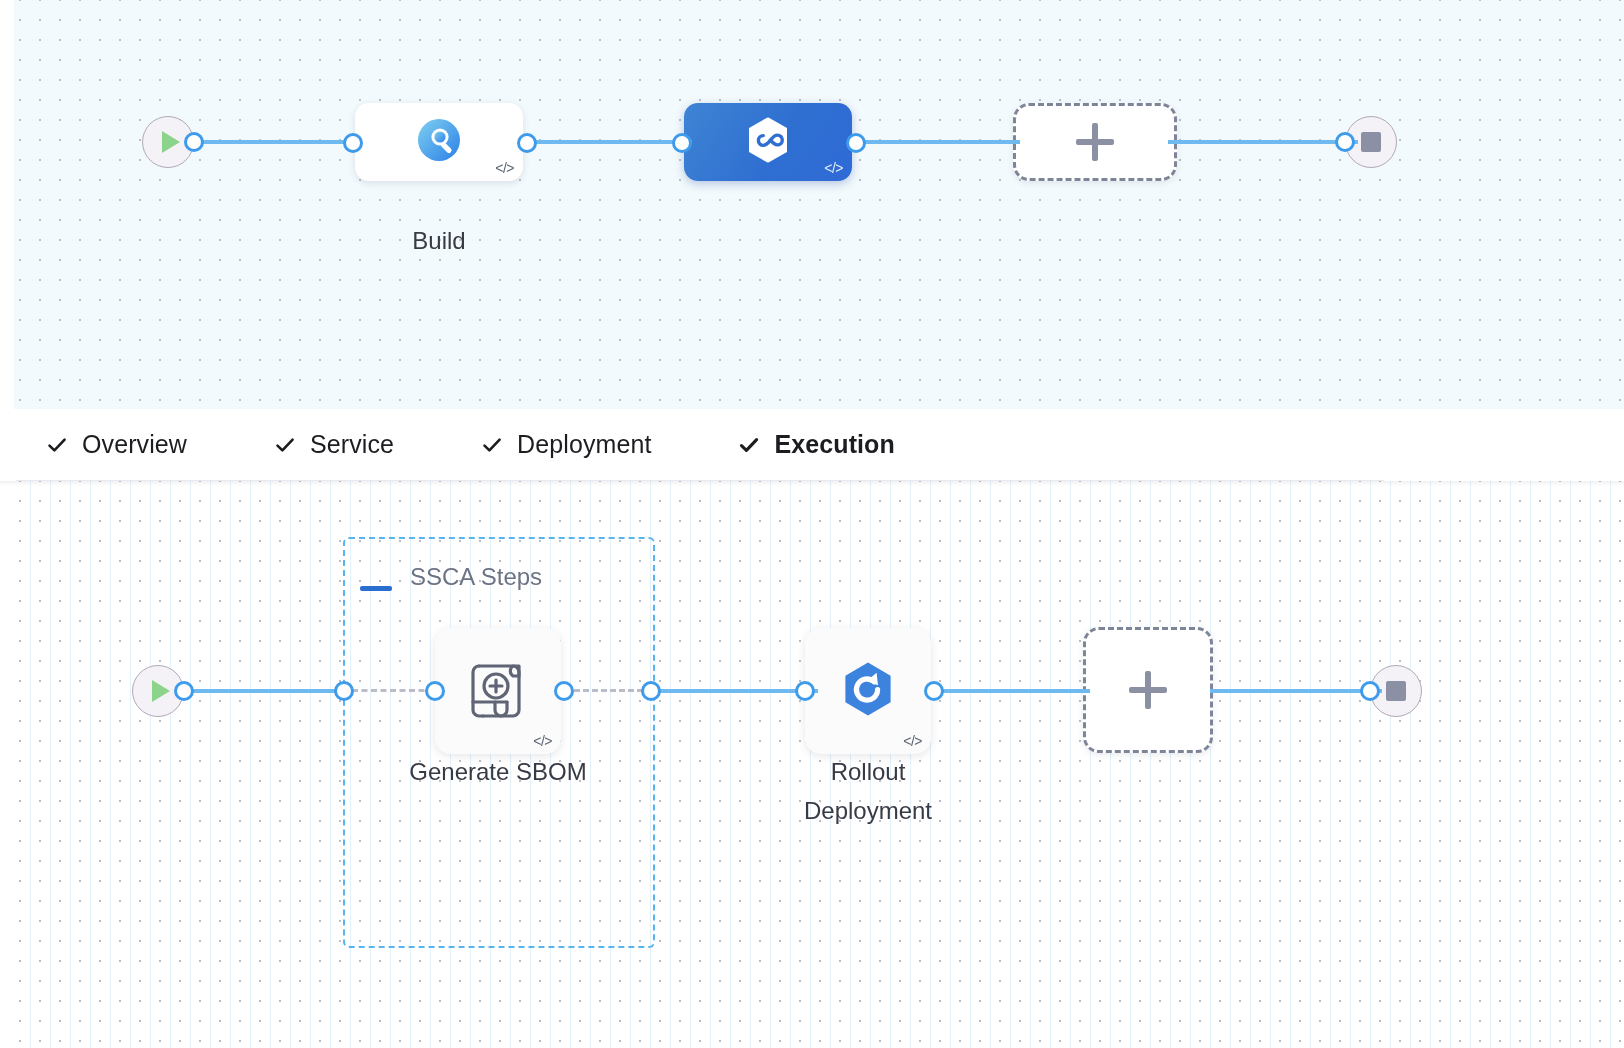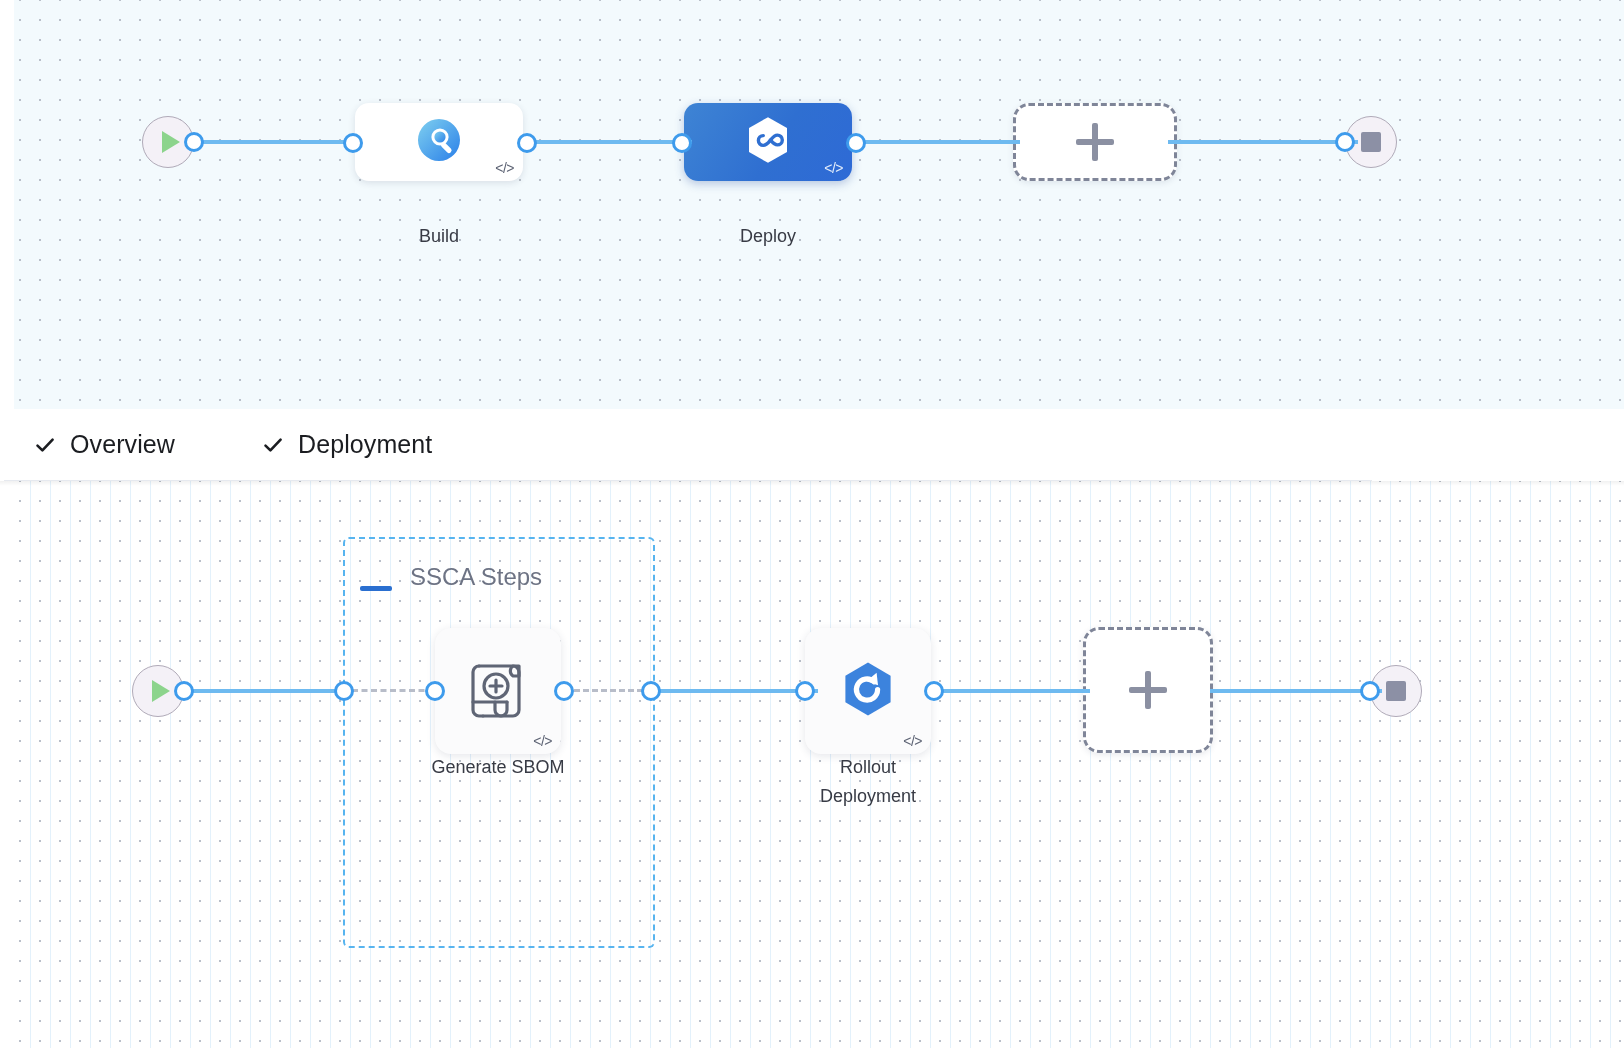--- a/index.html
+++ b/index.html
@@ -43,21 +43,21 @@
     background: #ffffff;
   }
   .canvas-steps::after {
     content: ""; position: absolute; left: 0; top: 0;
     width: 100%; height: 5px;
     background: linear-gradient(to bottom, rgba(0,0,0,0.055), rgba(0,0,0,0));
   }
 
   
   .tabbar {
-    position: absolute; left: 4px; top: 409px; width: 1368px; height: 72px;
+    position: absolute; left: 16px; top: 409px; width: 1368px; height: 72px;
     background: #ffffff;
     border-bottom: 1px solid #e6e9ef;
   }
   .tabs { display: flex; align-items: center; height: 100%; padding-left: 30px; }
   .tab {
     position: relative; display: flex; align-items: center; gap: 14px;
     height: 100%; padding: 0 0 0 0; margin-right: 87px;
     cursor: pointer;
   }
   .tab .tab-check {
@@ -143,21 +143,21 @@
     position: relative; width: 38px; height: 38px;
   }
   .plus::before, .plus::after {
     content: ""; position: absolute; background: #8b90a2; border-radius: 2px;
   }
   .plus::before { left: 0; top: 16px; width: 38px; height: 6px; }
   .plus::after  { top: 0; left: 16px; width: 6px; height: 38px; }
 
   .node-label {
     position: absolute; text-align: center;
-    font-size: 18px; color: #383b45; line-height: 1.62;
+    font-size: 24px; color: #383b45; line-height: 1.62;
     white-space: pre-line;
   }
   .node-label.muted { color: #6d7384; }
 
   
   .group-box {
     position: absolute;
     border: 2.2px dashed #57b4ef; border-radius: 6px;
     background: transparent; z-index: 0;
   }
@@ -219,21 +219,20 @@
           <svg width="52" height="52" viewBox="0 0 52 52">
             <path fill="#ffffff" d="M26 3.2 45 14v24L26 48.8 7 38V14Z"></path>
             <path fill="none" stroke="#2f6fd1" stroke-width="3.4" stroke-linecap="round" d="M21.3 21.6a4.9 4.9 0 1 0 0 9.8c3.4 0 5.2-2.8 7.1-5.2 1.9-2.4 3.7-5.1 7-5.1a4.9 4.9 0 1 1 0 9.8c-3.3 0-5.1-2.7-7-5.1"></path>
           </svg>
         </span>
         <span class="code-badge">&lt;/&gt;</span>
       </div>
       <div class="port" style="left:-12px; top:30px;"></div>
       <div class="port" style="left:162px; top:30px;"></div>
     </div>
-    <div class="node-label" style="left:672px; top:222px; width:192px;">Deploy</div>
 
     <div class="node" style="left:1013px; top:103px;">
       <div class="add-card stage-size">
         <span class="plus"></span>
       </div>
     </div>
 
     <div class="node" style="left:1345px; top:116px;">
       <div class="terminal end">
           <span class="glyph"></span>
@@ -247,30 +246,46 @@
 
       <div class="tab">
         <span class="tab-check">
           <svg width="22" height="22" viewBox="0 0 22 22">
               <path fill="none" stroke="#1b1d21" stroke-width="2.6" stroke-linecap="round" stroke-linejoin="round" d="M3.5 11.6 8.4 16.4 18.6 5.6"></path>
             </svg>
         </span>
         <span class="tab-label">Overview</span>
       </div>
 
-
       <div class="tab">
         <span class="tab-check">
           <svg width="22" height="22" viewBox="0 0 22 22">
               <path fill="none" stroke="#1b1d21" stroke-width="2.6" stroke-linecap="round" stroke-linejoin="round" d="M3.5 11.6 8.4 16.4 18.6 5.6"></path>
             </svg>
         </span>
+        <span class="tab-label">Service</span>
+      </div>
+
+      <div class="tab">
+        <span class="tab-check">
+          <svg width="22" height="22" viewBox="0 0 22 22">
+              <path fill="none" stroke="#1b1d21" stroke-width="2.6" stroke-linecap="round" stroke-linejoin="round" d="M3.5 11.6 8.4 16.4 18.6 5.6"></path>
+            </svg>
+        </span>
         <span class="tab-label">Deployment</span>
       </div>
 
+      <div class="tab active">
+        <span class="tab-check">
+          <svg width="22" height="22" viewBox="0 0 22 22">
+              <path fill="none" stroke="#1b1d21" stroke-width="3.1" stroke-linecap="round" stroke-linejoin="round" d="M3.5 11.6 8.4 16.4 18.6 5.6"></path>
+            </svg>
+        </span>
+        <span class="tab-label">Execution</span>
+      </div>
 
 
     </div>
   </div>
 
   <div class="canvas canvas-steps">
 
     <div class="group-box" style="left:343px; top:56px; width:312px; height:411px;"></div>
     <div class="group-header" style="left:360px; top:82px;">
       <span class="group-collapse"></span>

